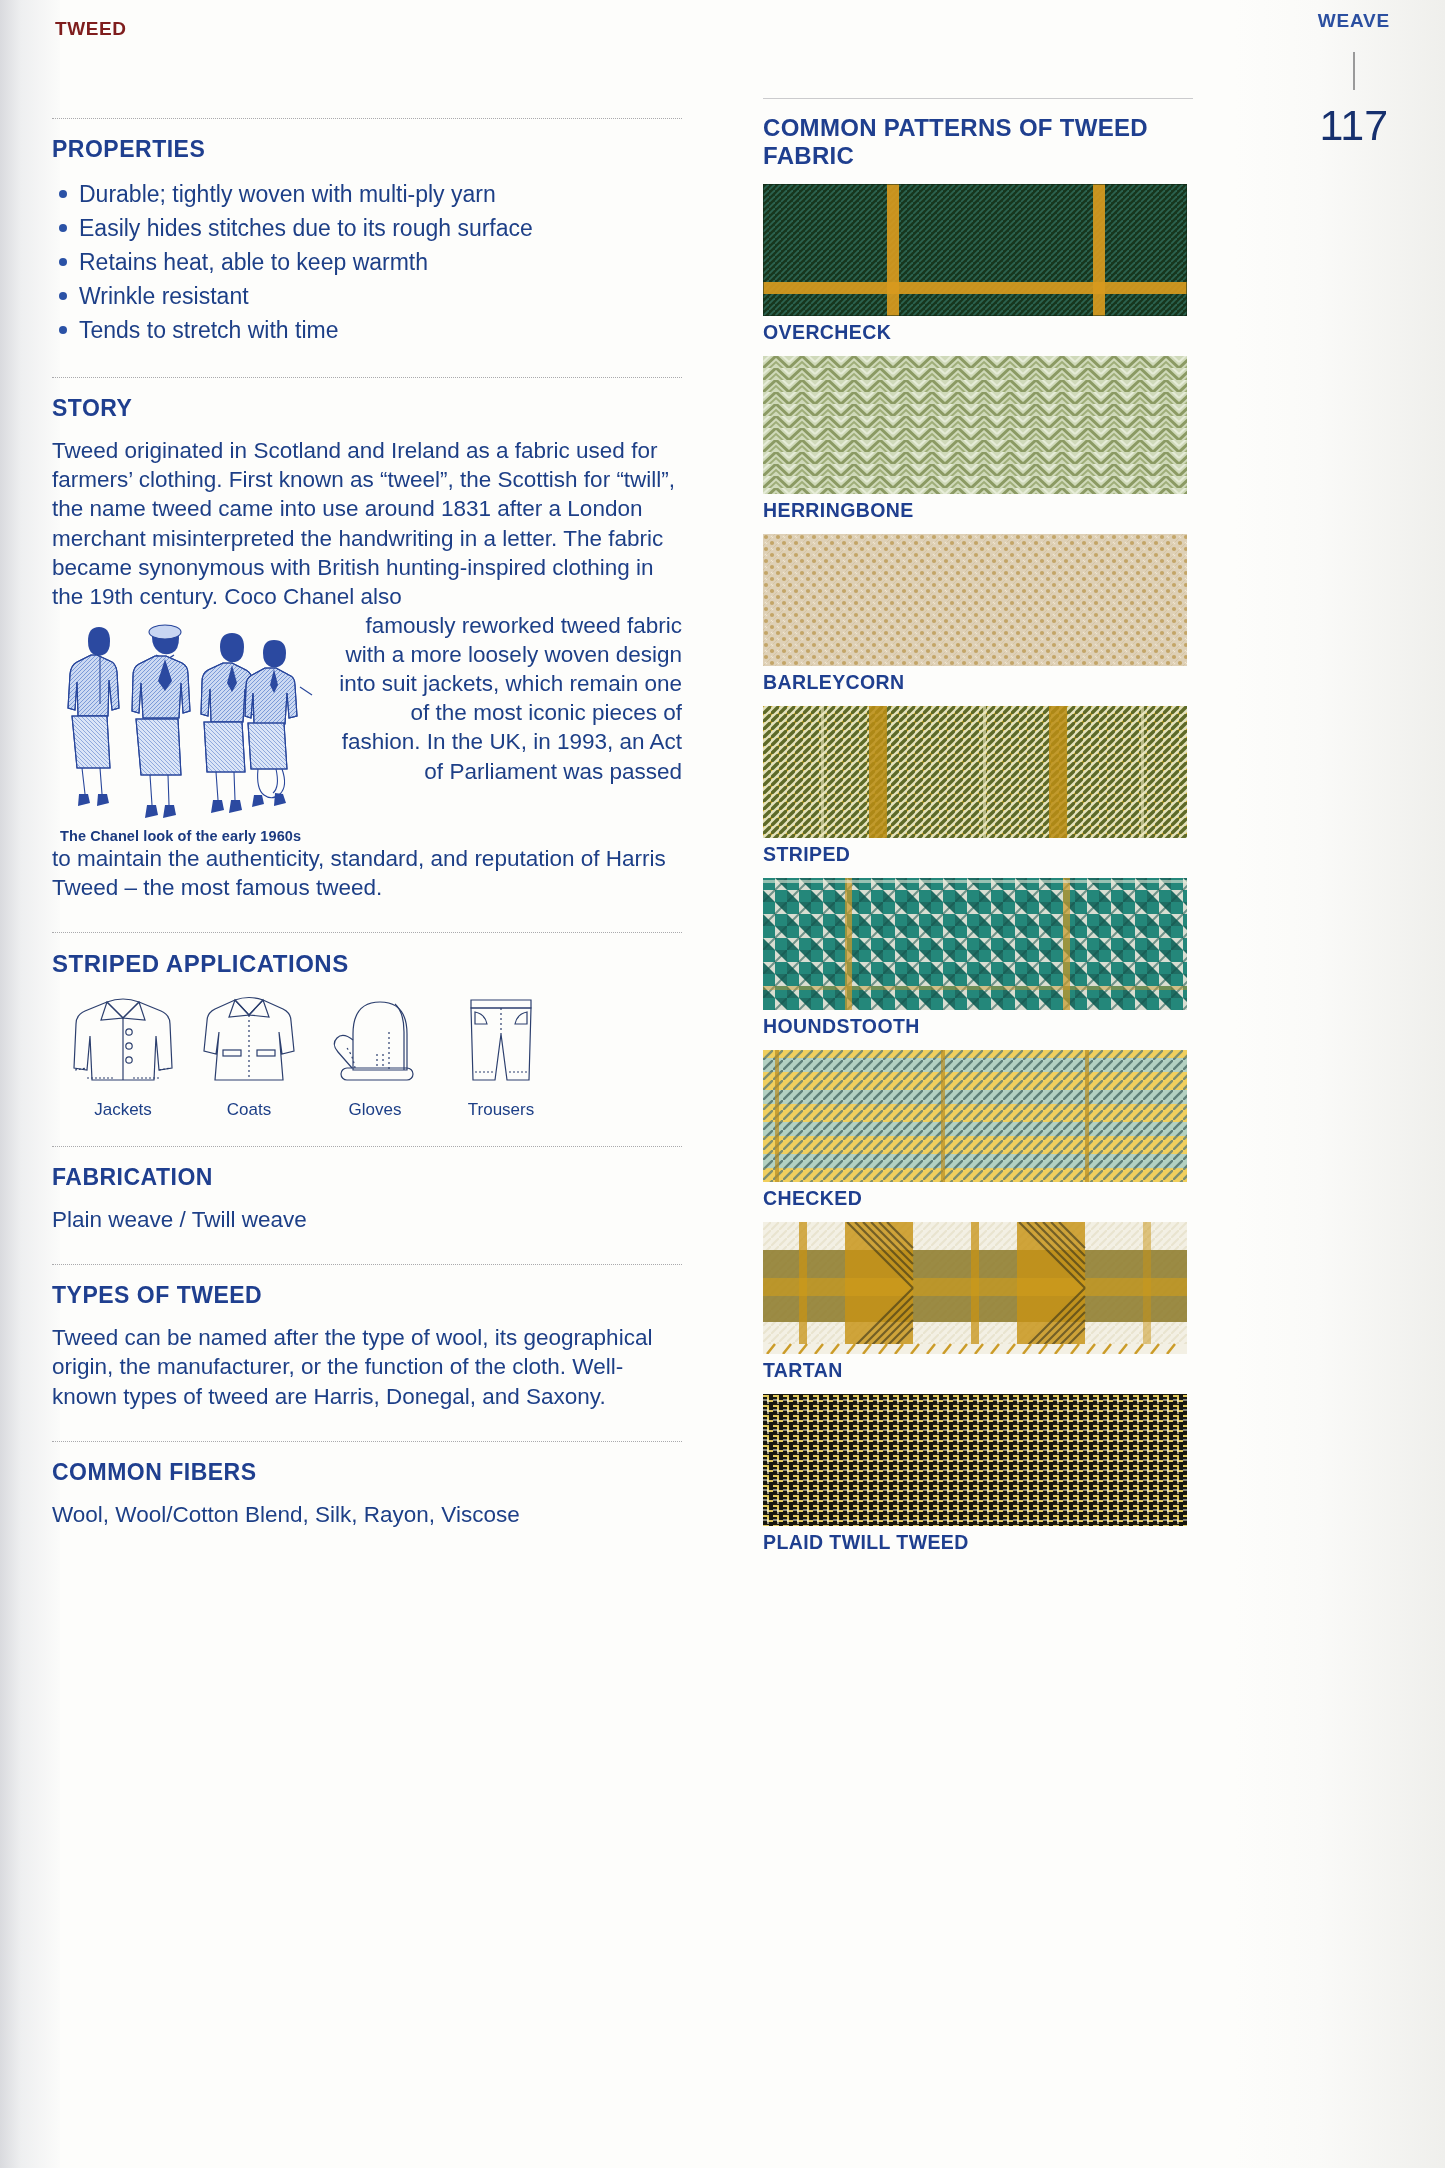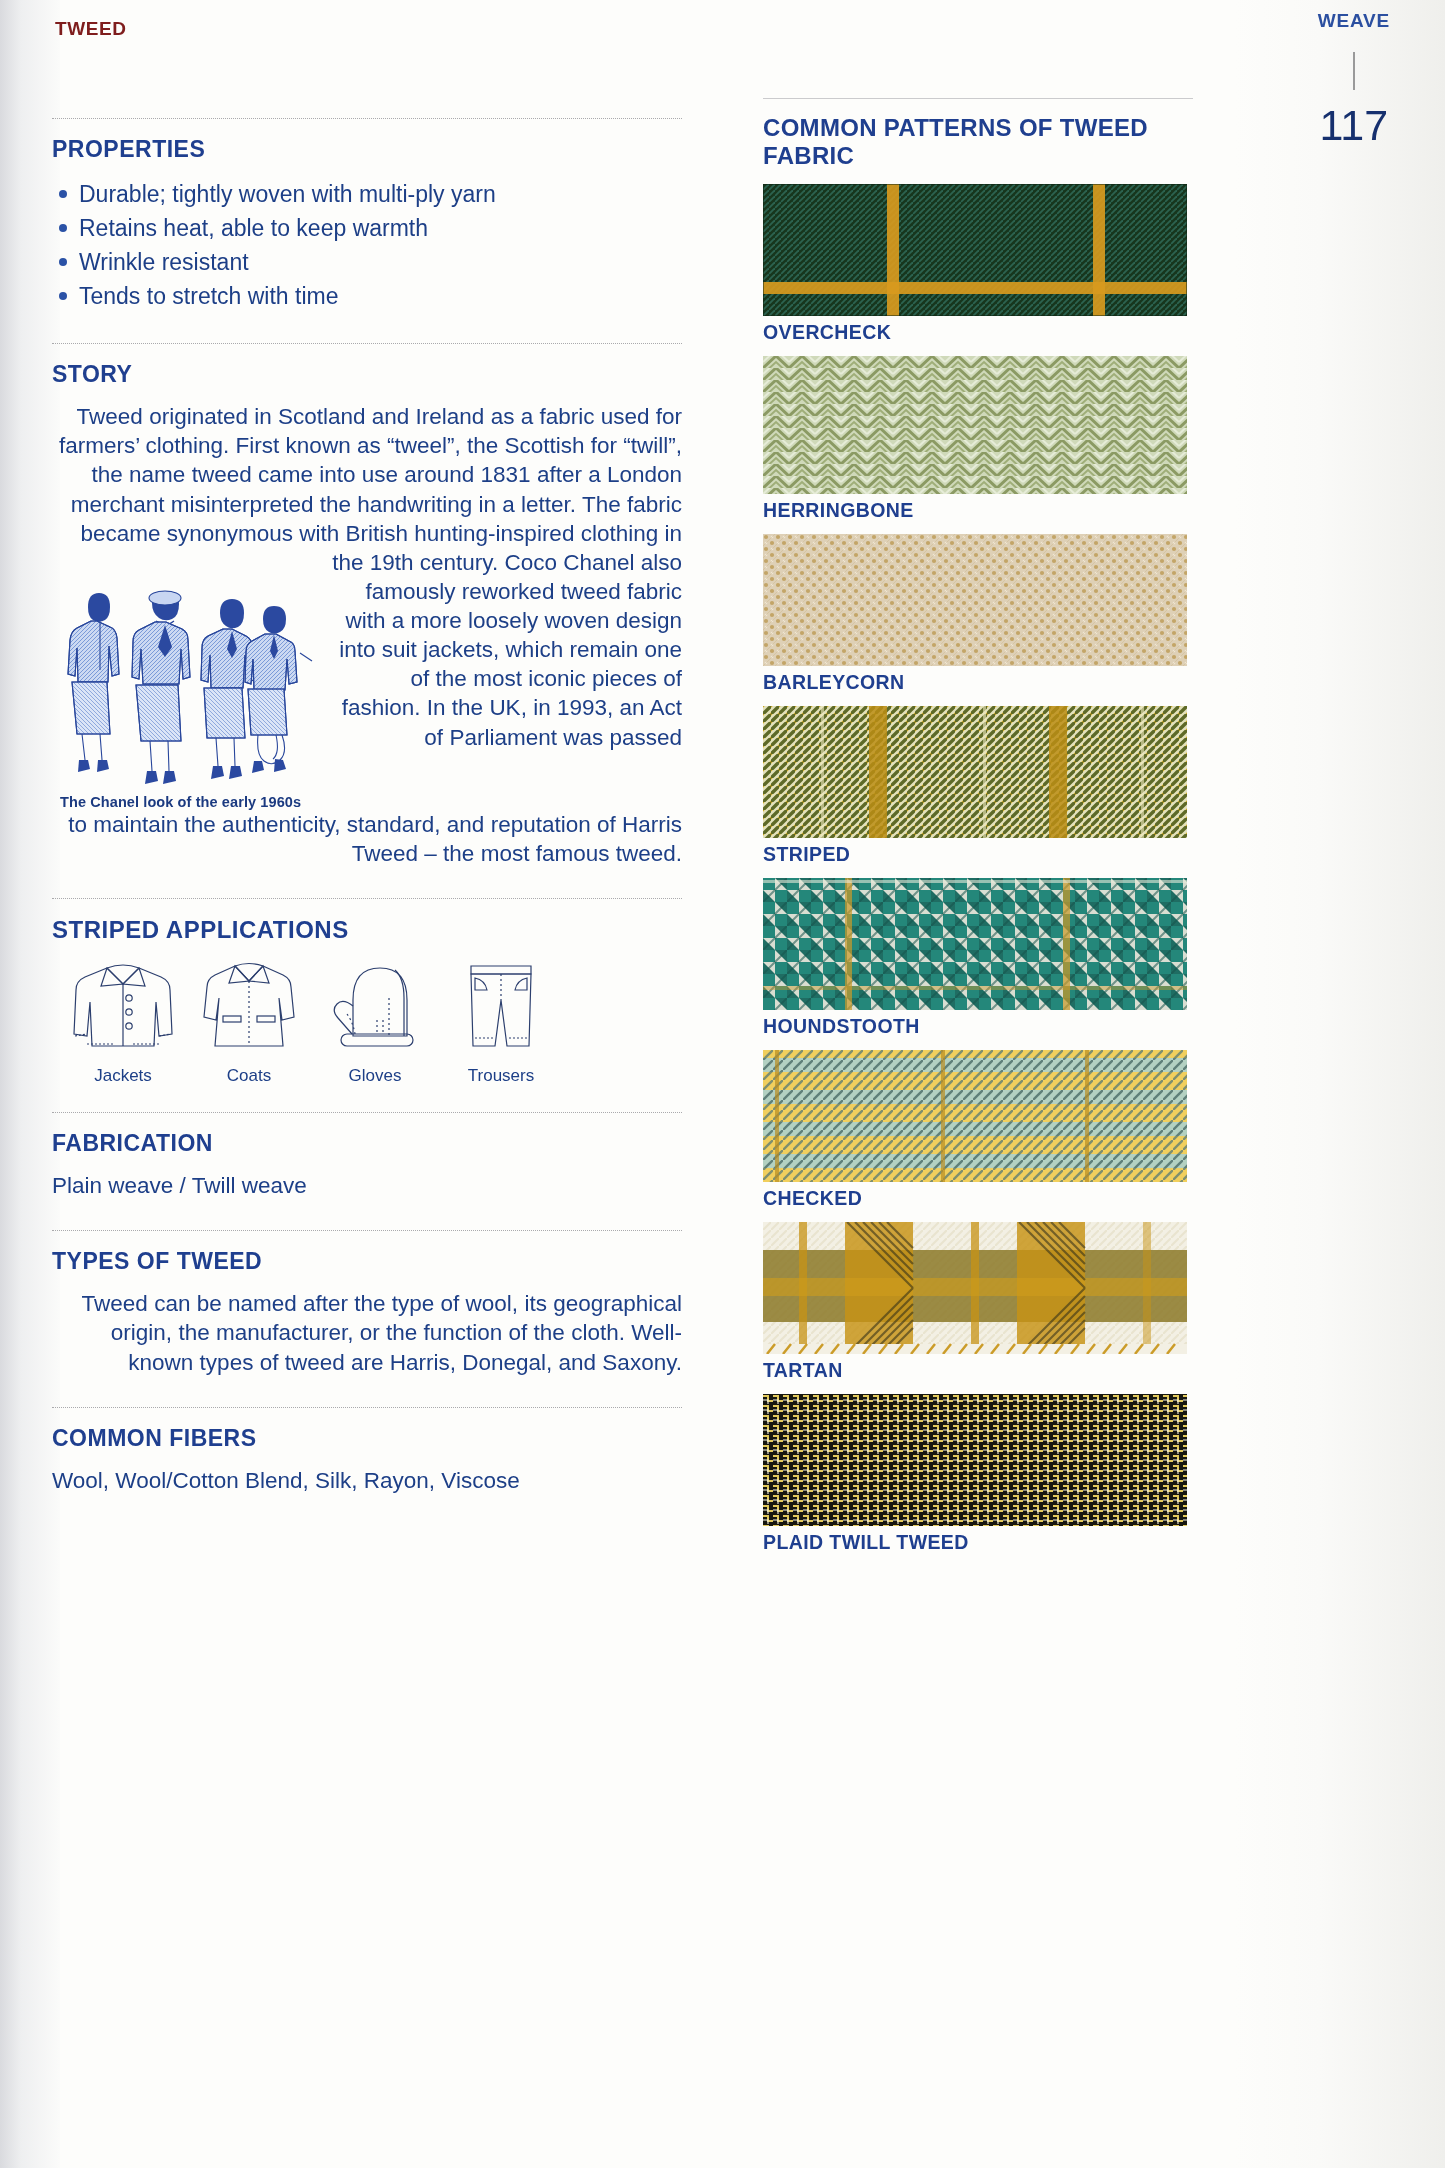--- a/index.html
+++ b/index.html
@@ -139,21 +139,21 @@
     line-height: 1.295;
     color: #1d3f87;
   }
 
   
   .story-wrap { margin-bottom: 30px; }
   .story-text {
     font-size: 22.5px;
     line-height: 1.295;
     color: #1d3f87;
-    text-align: right;
+    text-align: left;
   }
   .chanel-figure {
     float: left;
     width: 258px;
     margin: 4px 16px 4px 0;
     shape-outside: margin-box;
   }
   .chanel-figure svg { display: block; width: 258px; height: 215px; }
   .chanel-cap {
     font-size: 14.5px;
@@ -215,20 +215,21 @@
     <span class="rule"></span>
     <span class="folio">117</span>
   </div>
 
   <div class="col-left layer">
 
     <div class="divider"></div>
     <h2 class="sect">PROPERTIES</h2>
     <ul class="props">
       <li><span class="bullet"></span><span>Durable; tightly woven with multi-ply yarn</span></li>
+      <li><span class="bullet"></span><span>Easily hides stitches due to its rough surface</span></li>
       <li><span class="bullet"></span><span>Retains heat, able to keep warmth</span></li>
       <li><span class="bullet"></span><span>Wrinkle resistant</span></li>
       <li><span class="bullet"></span><span>Tends to stretch with time</span></li>
     </ul>
 
     <div class="divider"></div>
     <h2 class="sect">STORY</h2>
 
     <div class="story-wrap">
       <div class="story-text">

